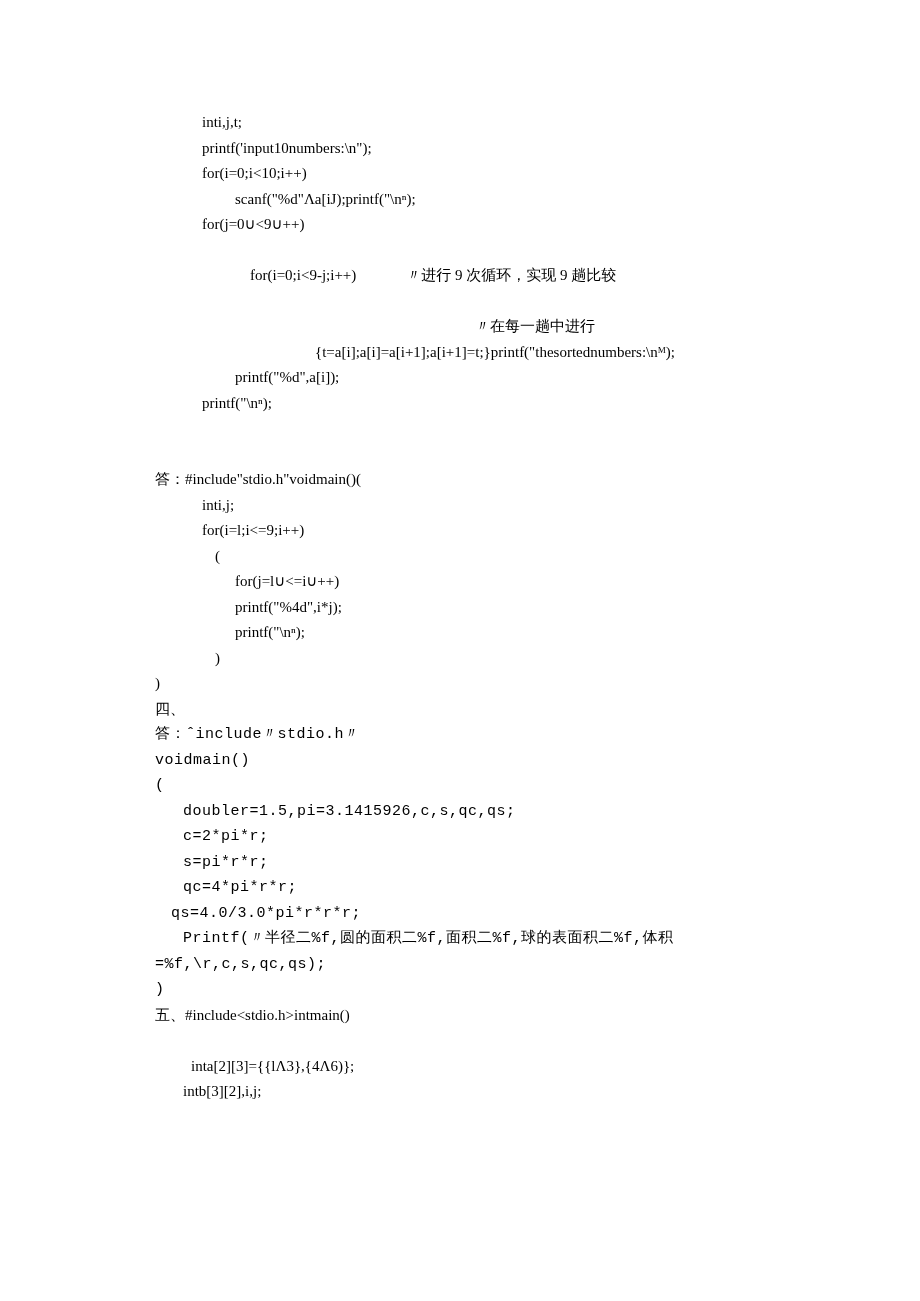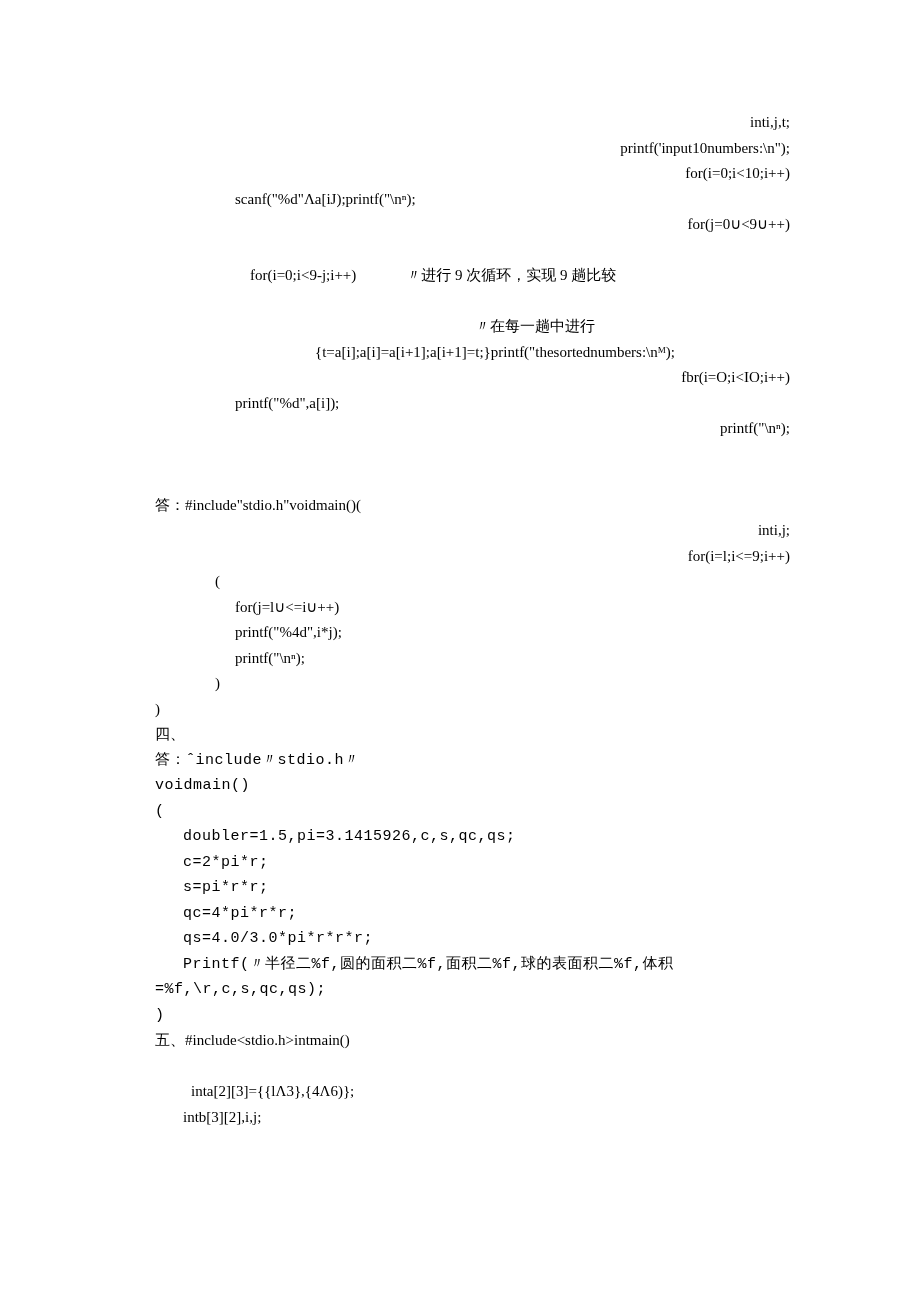--- a/index.html
+++ b/index.html
@@ -10,21 +10,21 @@
     font-family: "SimSun", "宋体", serif;
   }
   .page {
     padding: 110px 130px 200px 155px;
     color: #000000;
     font-size: 15px;
     line-height: 1.7;
   }
   .line { white-space: pre; }
   .ind0 { margin-left: 0; }
-  .ind1 { margin-left: 24px; text-align: right; }
+  .ind1 { margin-left: 47px; }
   .ind2 { margin-left: 80px; }
   .ind3 { margin-left: 120px; }
   .ind4 { margin-left: 160px; }
   .comment-col { display:inline-block; margin-left: 50px; }
   .blank { height: 1.7em; }
   .mono { font-family: "Courier New", "SimSun", monospace; letter-spacing: 0.5px; }
 </style>
 </head>
 <body>
 
@@ -33,21 +33,20 @@
   <div class="line ind1">inti,j,t;</div>
   <div class="line ind1">printf('input10numbers:\n");</div>
   <div class="line ind1">for(i=0;i&lt;10;i++)</div>
   <div class="line ind2">scanf("%d"Λa[iJ);printf("\nⁿ);</div>
   <div class="line ind1">for(j=0∪&lt;9∪++)</div>
   <div class="line ind2">
     <span>for(i=0;i&lt;9-j;i++)</span><span class="comment-col">〃进行 9 次循环，实现 9 趟比较</span>
   </div>
   <div class="line" style="margin-left:320px">〃在每一趟中进行</div>
   <div class="line ind4">{t=a[i];a[i]=a[i+1];a[i+1]=t;}printf("thesortednumbers:\nᴹ);</div>
-  <div class="line ind1">fbr(i=O;i&lt;IO;i++)</div>
   <div class="line ind2">printf("%d",a[i]);</div>
   <div class="line ind1">printf("\nⁿ);</div>
 
   <div class="blank"></div>
   <div class="blank"></div>
 
   <div class="line ind0">答：#include"stdio.h"voidmain()(</div>
   <div class="line ind1">inti,j;</div>
   <div class="line ind1">for(i=l;i&lt;=9;i++)</div>
   <div class="line" style="margin-left:60px">(</div>
@@ -58,21 +57,21 @@
   <div class="line ind0">)</div>
 
   <div class="line ind0">四、</div>
   <div class="line ind0 mono">答：ˆinclude〃stdio.h〃</div>
   <div class="line ind0 mono">voidmain()</div>
   <div class="line ind0 mono">(</div>
   <div class="line mono" style="margin-left:28px">doubler=1.5,pi=3.1415926,c,s,qc,qs;</div>
   <div class="line mono" style="margin-left:28px">c=2*pi*r;</div>
   <div class="line mono" style="margin-left:28px">s=pi*r*r;</div>
   <div class="line mono" style="margin-left:28px">qc=4*pi*r*r;</div>
-  <div class="line mono" style="margin-left:28px">qs=4.0/3.0*pi*r*r*r;</div>
+  <div class="line mono" style="margin-left:16px">qs=4.0/3.0*pi*r*r*r;</div>
   <div class="line mono" style="margin-left:28px">Printf(〃半径二%f,圆的面积二%f,面积二%f,球的表面积二%f,体积</div>
   <div class="line ind0 mono">=%f,\r,c,s,qc,qs);</div>
   <div class="line ind0 mono">)</div>
 
   <div class="line ind0">五、#include&lt;stdio.h&gt;intmain()</div>
 
   <div class="blank"></div>
 
   <div class="line" style="margin-left:36px">inta[2][3]={{lΛ3},{4Λ6)};</div>
   <div class="line" style="margin-left:28px">intb[3][2],i,j;</div>

